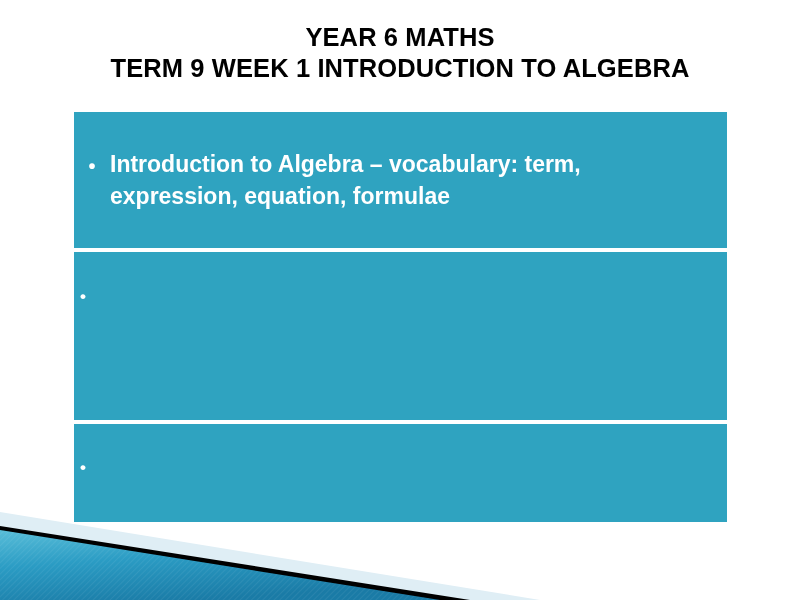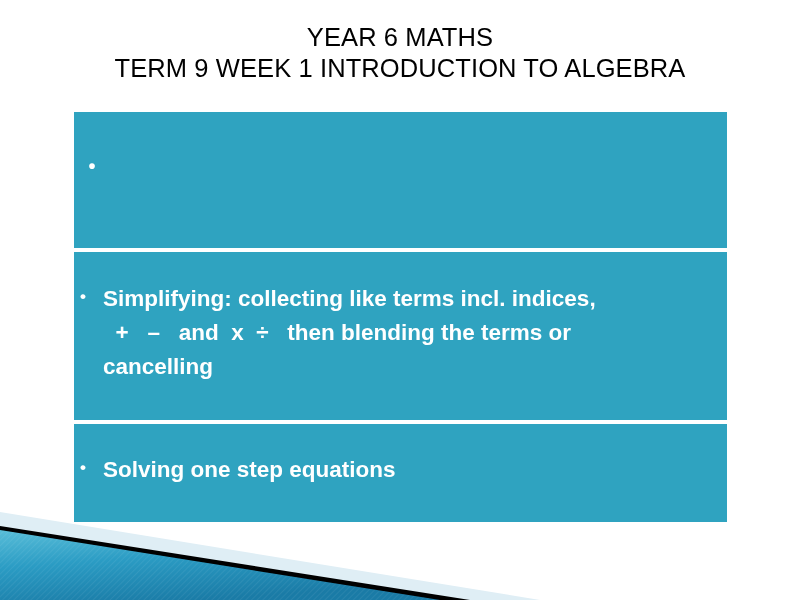--- a/index.html
+++ b/index.html
@@ -21,21 +21,21 @@
 
   
   .slide-title {
     position: absolute;
     left: 0;
     top: 22px;
     width: 800px;
     text-align: center;
     color: #000000;
     font-family: "Liberation Sans", sans-serif;
-    font-weight: normal;
+    font-weight: bold;
     font-size: 25.5px;
     line-height: 31px;
     letter-spacing: 0.1px;
   }
   .slide-title .tline {
     display: block;
     white-space: nowrap;
   }
 
   
@@ -155,44 +155,40 @@
   <div class="slide-title">
     <span class="tline">YEAR 6 MATHS</span>
     <span class="tline">TERM 9 WEEK 1 INTRODUCTION TO ALGEBRA</span>
   </div>
 
   <div class="content-panel">
 
     <div class="content-block block-1">
       <div class="bullet-row">
         <span class="bullet-dot">•</span>
+        <span class="bullet-text">
+          <span class="l">Introduction to Algebra – vocabulary: term,</span>
+          <span class="l">expression, equation, formulae</span>
+        </span>
       </div>
     </div>
 
     <div class="sep sep-1"></div>
 
     <div class="content-block block-2">
       <div class="bullet-row">
         <span class="bullet-dot">•</span>
-        <span class="bullet-text">
-          <span class="l">Simplifying: collecting like terms incl. indices,</span>
-          <span class="l">  +   –   and  x  ÷   then blending the terms or</span>
-          <span class="l">cancelling</span>
-        </span>
       </div>
     </div>
 
     <div class="sep sep-2"></div>
 
     <div class="content-block block-3">
       <div class="bullet-row">
         <span class="bullet-dot">•</span>
-        <span class="bullet-text">
-          <span class="l">Solving one step equations</span>
-        </span>
       </div>
     </div>
 
   </div>
 
   <div class="corner-decor">
     <svg width="540" height="100" viewBox="0 0 540 100" xmlns="http://www.w3.org/2000/svg">
       <defs>
         <linearGradient id="tealGrad" x1="0" y1="0" x2="0.45" y2="1">
           <stop offset="0%" stop-color="#58bdd8"></stop>

